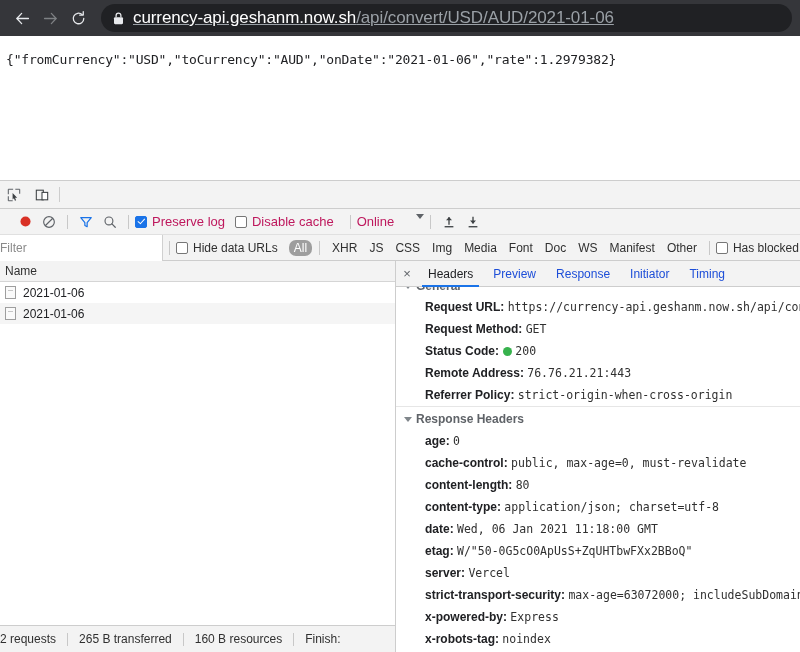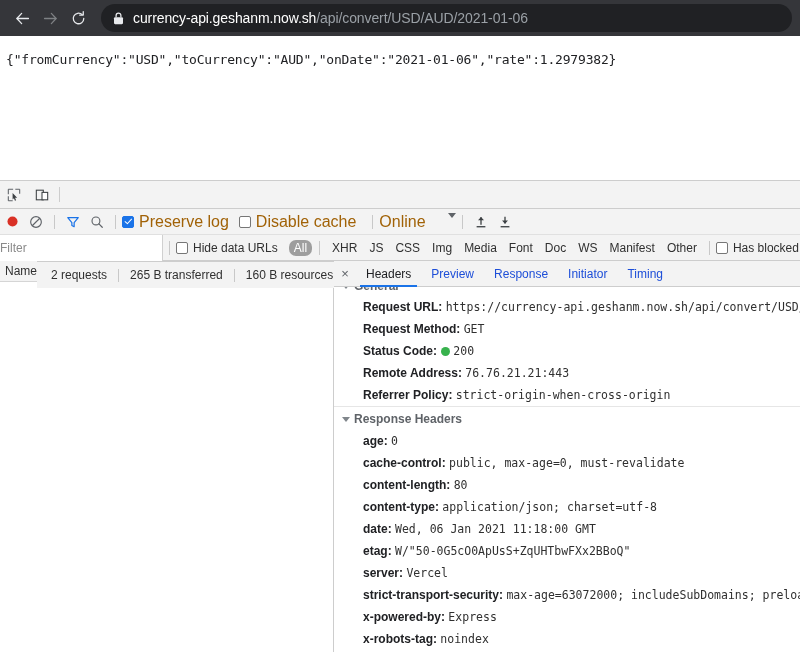--- a/index.html
+++ b/index.html
@@ -31,25 +31,26 @@
     margin-left: 9px;
     background: #202124;
     border-radius: 14px;
     display: flex;
     align-items: center;
     padding: 0 12px;
     overflow: hidden;
   }
   .lock-icon { flex: 0 0 auto; margin-right: 9px; display: flex; }
   .url-text {
-    font-size: 14px;
+    font-size: 17px;
     color: #9aa0a6;
     white-space: nowrap;
     overflow: hidden;
     letter-spacing: -0.1px;
+    text-decoration: underline;
   }
   .url-host { color: #ffffff; font-weight: 500; }
 
   
   .page-body {
     height: 144px;
     background: #ffffff;
     padding: 16px 6px 0 6px;
   }
   .json-response {
@@ -103,24 +104,24 @@
     background: #1a73e8;
   }
 
   
   .dt-toolbar {
     height: 26px;
     background: #f3f3f3;
     border-bottom: 1px solid #e0e0e0;
     display: flex;
     align-items: center;
-    padding: 0 0;
-    flex: 0 0 auto;
-    font-size: 16px;
-    color: #a16207;
+    padding: 0 13px;
+    flex: 0 0 auto;
+    font-size: 13px;
+    color: #be185d;
   }
   .tb-icon {
     width: 24px; height: 20px;
     display: flex; align-items: center; justify-content: center;
     flex: 0 0 auto;
   }
   .tb-divider { width: 1px; height: 14px; background: #c8c8c8; margin: 0 6px; flex:0 0 auto;}
   .chk-wrap { display: flex; align-items: center; margin-right: 10px; white-space: nowrap; }
   .chkbox {
     width: 12px; height: 12px;
@@ -191,23 +192,24 @@
   }
   .ftype-sep { width: 1px; height: 14px; background: #c8c8c8; margin: 0 6px; flex: 0 0 auto; }
 
   
   .dt-main {
     flex: 1 1 auto;
     display: flex;
     min-height: 0;
   }
   .dt-left {
-    width: 334px;
-    flex: 0 0 auto;
-    display: flex;
+    width: 396px;
+    flex: 0 0 auto;
+    display: flex;
+    flex-direction: column;
     border-right: 1px solid #cdcdcd;
     min-height: 0;
   }
   .req-header {
     height: 21px;
     background: #f3f3f3;
     border-bottom: 1px solid #d5d5d5;
     display: flex;
     align-items: center;
     padding-left: 5px;
@@ -243,21 +245,21 @@
   
   .dt-statusbar {
     height: 27px;
     background: #f3f3f3;
     border-top: 1px solid #cdcdcd;
     display: flex;
     align-items: center;
     font-size: 12px;
     color: #303030;
     flex: 0 0 auto;
-    padding-left: 14px;
+    padding-left: 0;
     white-space: nowrap;
   }
   .status-item { padding-right: 11px; }
   .status-sep { width: 1px; height: 13px; background: #c8c8c8; margin-right: 11px; flex: 0 0 auto; }
 
   
   .dt-right {
     flex: 1 1 auto;
     display: flex;
     flex-direction: column;

